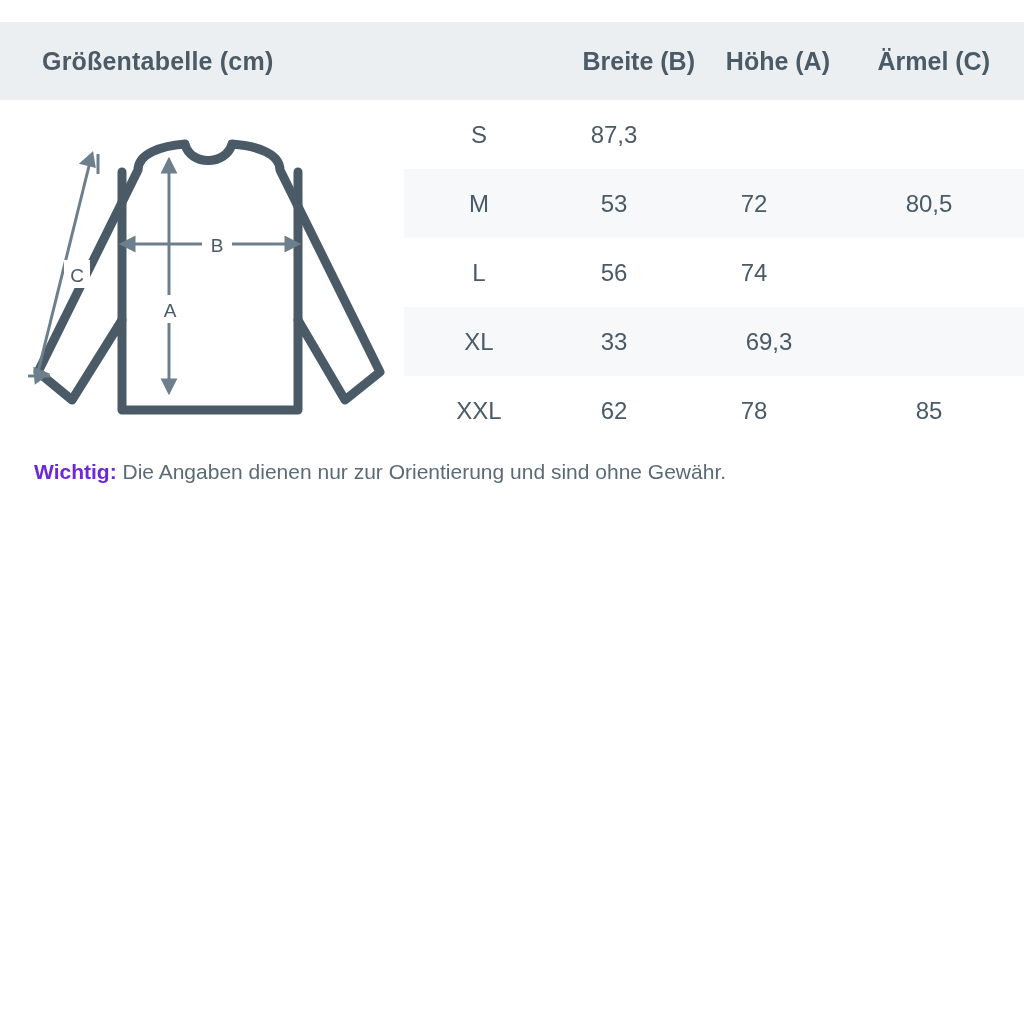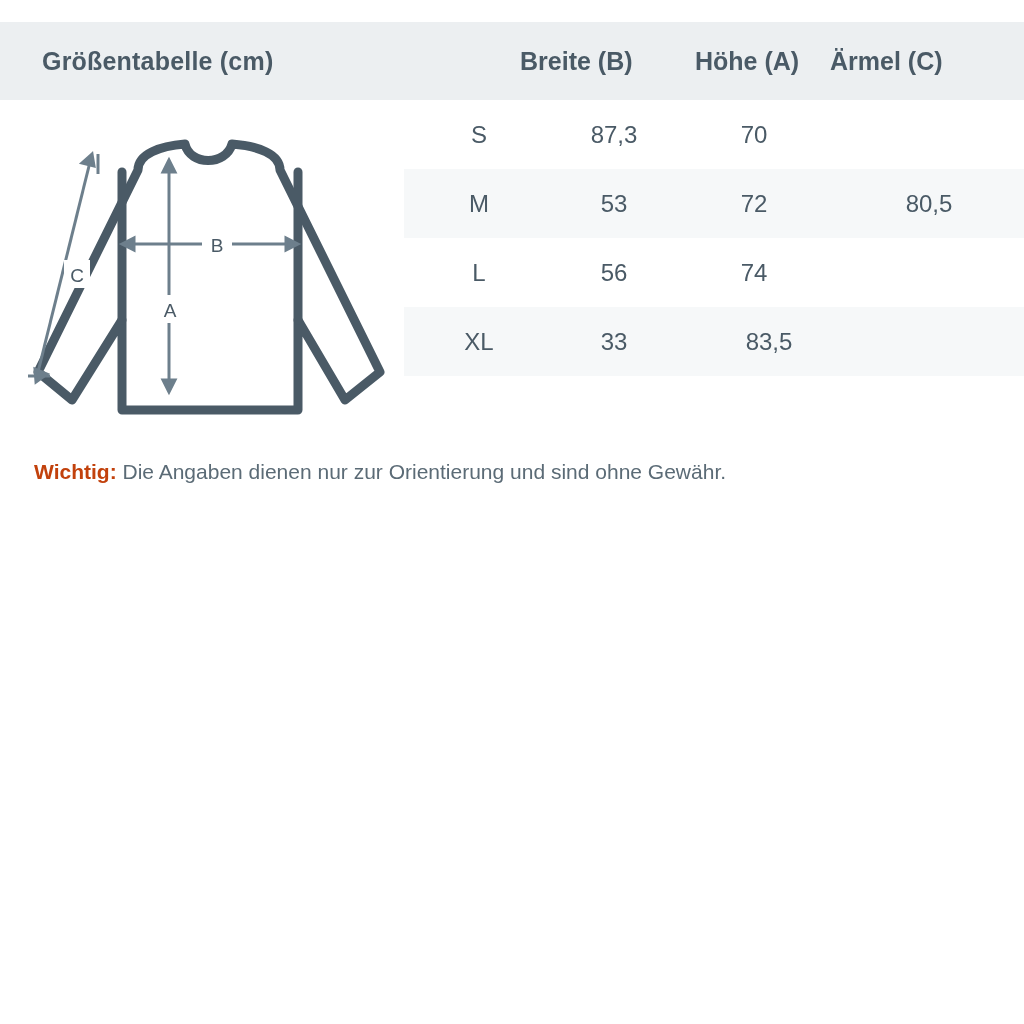--- a/index.html
+++ b/index.html
@@ -38,21 +38,21 @@
     font-size: 25px;
     font-weight: bold;
     color: #4a5a66;
     letter-spacing: 0.2px;
   }
   .header-col {
     position: absolute;
     font-size: 25px;
     font-weight: bold;
     color: #4a5a66;
-    text-align: left;
+    text-align: right;
   }
   .hc-b { left: 520px; width: 175px; }
   .hc-a { left: 695px; width: 135px; }
   .hc-c { left: 830px; width: 160px; }
 
   
   .table {
     position: absolute;
     top: 100px;
     left: 404px;
@@ -90,21 +90,21 @@
   .note {
     position: absolute;
     top: 455px;
     left: 34px;
     width: 950px;
     font-size: 21px;
     line-height: 33px;
     color: #5b6b76;
   }
   .note b {
-    color: #c2410c;
+    color: #6d28d9;
     font-weight: bold;
   }
 </style>
 </head>
 <body>
 
 <div class="sheet">
 
   <div class="header">
     <div class="header-title">Größentabelle (cm)</div>
@@ -160,42 +160,47 @@
       <rect x="54" y="150" width="26" height="28" fill="#ffffff"></rect>
       <text x="67" y="172" text-anchor="middle" font-family="Liberation Sans, sans-serif" font-size="19" fill="#4a5a66">C</text>
     </svg>
   </div>
 
   <div class="table">
 
     <div class="row">
       <div class="cell c-size">S</div>
       <div class="cell c-width">87,3</div>
-      <div class="cell c-height">70</div>
     </div>
 
     <div class="row alt">
       <div class="cell c-size">M</div>
       <div class="cell c-width">53</div>
       <div class="cell c-height">72</div>
       <div class="cell c-sleeve">80,5</div>
     </div>
 
     <div class="row">
       <div class="cell c-size">L</div>
       <div class="cell c-width">56</div>
       <div class="cell c-height">74</div>
     </div>
 
     <div class="row alt">
       <div class="cell c-size">XL</div>
       <div class="cell c-width">33</div>
-      <div class="cell c-sleeve">83,5</div>
-    </div>
-
+      <div class="cell c-sleeve">69,3</div>
+    </div>
+
+    <div class="row">
+      <div class="cell c-size">XXL</div>
+      <div class="cell c-width">62</div>
+      <div class="cell c-height">78</div>
+      <div class="cell c-sleeve">85</div>
+    </div>
 
   </div>
 
   <div class="note">
     <b>Wichtig:</b><span> Die Angaben dienen nur zur Orientierung und sind ohne Gewähr.</span><br>
   </div>
 
 </div>
 
 </body></html>

